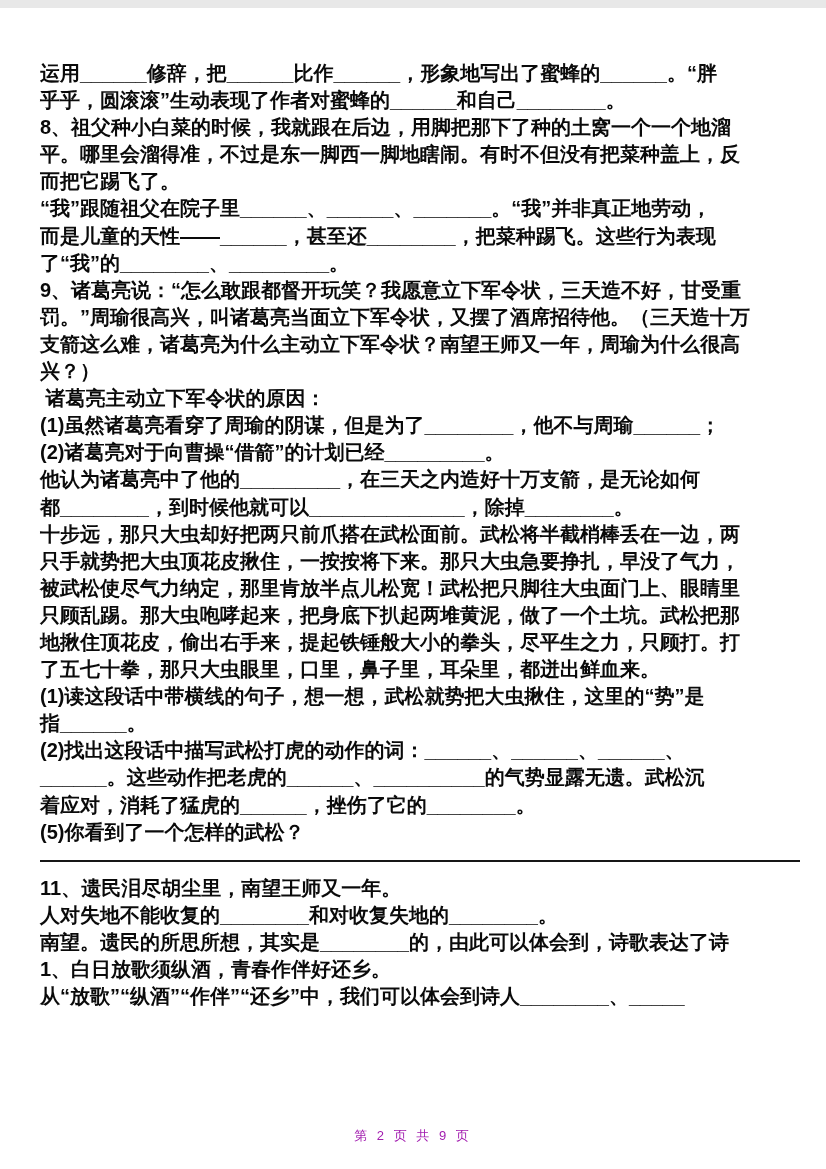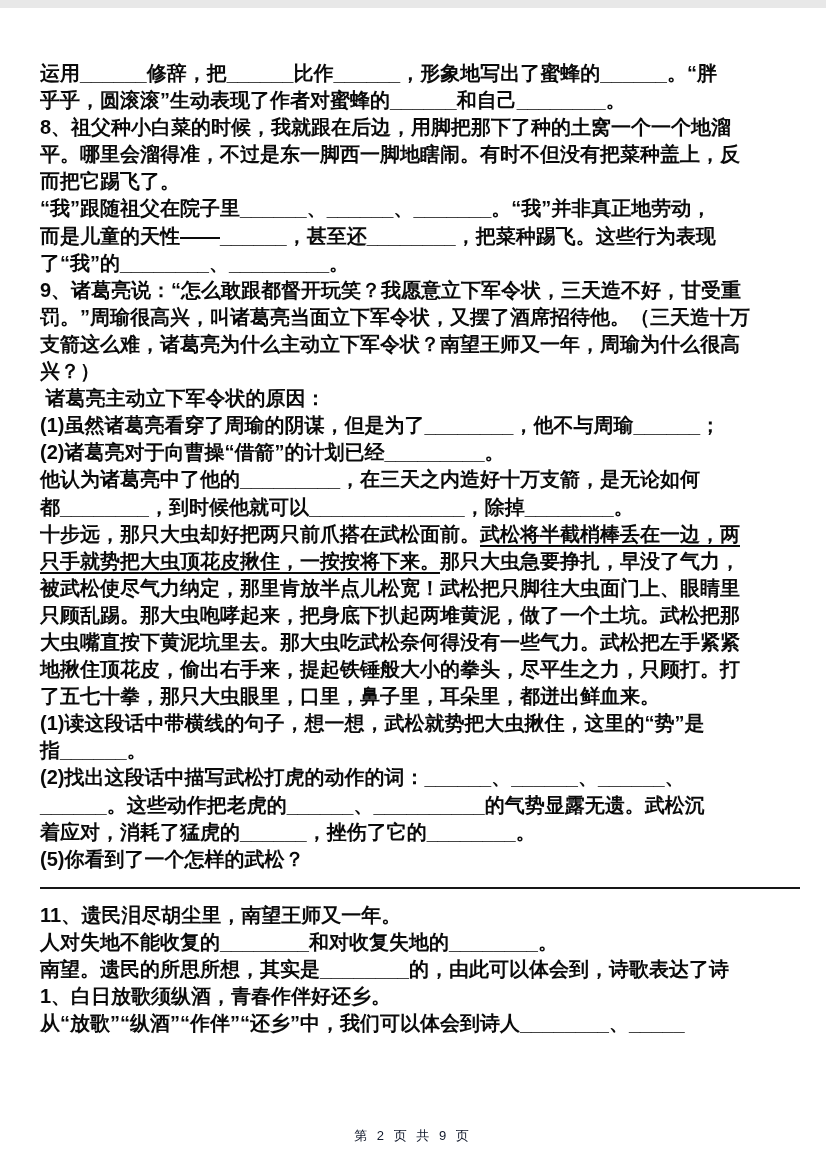--- a/index.html
+++ b/index.html
@@ -23,39 +23,38 @@
     font-weight: 600;
   }
   .block { margin: 0; }
   .line {
     white-space: pre;
     height: 27.1px;
     overflow: visible;
   }
   .line span { white-space: pre; }
   .underline {
-    text-decoration: underline;
     text-underline-offset: 4px;
     text-decoration-thickness: 1.5px;
   }
   .separator {
     height: 14px;
     margin-bottom: 13px;
     border-bottom: 2px solid #161616;
   }
   .footer {
     position: absolute;
     left: 0;
     right: 0;
     bottom: 32px;
     text-align: center;
     font-size: 13px;
     font-weight: 400;
     letter-spacing: 3px;
-    color: #0f172a;
+    color: #a21caf;
   }
 </style>
 </head>
 <body>
 
 <div class="page">
   <div class="doc-body">
       <div class="block">
         <div class="line"><span class="">运用______修辞，把______比作______，形象地写出了蜜蜂的______。“胖</span></div>
         <div class="line"><span class="">乎乎，圆滚滚”生动表现了作者对蜜蜂的______和自己________。</span></div>
@@ -85,21 +84,20 @@
       </div>
       <div class="block">
         <div class="line"><span class="">他认为诸葛亮中了他的_________，在三天之内造好十万支箭，是无论如何</span></div>
         <div class="line"><span class="">都________，到时候他就可以______________，除掉________。</span></div>
       </div>
       <div class="block">
         <div class="line"><span class="">十步远，那只大虫却好把两只前爪搭在武松面前。</span><span class="underline">武松将半截梢棒丢在一边，两</span></div>
         <div class="line"><span class="underline">只手就势把大虫顶花皮揪住，一按按将下来。</span><span class="">那只大虫急要挣扎，早没了气力，</span></div>
         <div class="line"><span class="">被武松使尽气力纳定，那里肯放半点儿松宽！武松把只脚往大虫面门上、眼睛里</span></div>
         <div class="line"><span class="">只顾乱踢。那大虫咆哮起来，把身底下扒起两堆黄泥，做了一个土坑。武松把那</span></div>
-        <div class="line"><span class="">大虫嘴直按下黄泥坑里去。那大虫吃武松奈何得没有一些气力。武松把左手紧紧</span></div>
         <div class="line"><span class="">地揪住顶花皮，偷出右手来，提起铁锤般大小的拳头，尽平生之力，只顾打。打</span></div>
         <div class="line"><span class="">了五七十拳，那只大虫眼里，口里，鼻子里，耳朵里，都迸出鲜血来。</span></div>
       </div>
       <div class="block">
         <div class="line"><span class="">(1)读这段话中带横线的句子，想一想，武松就势把大虫揪住，这里的“势”是</span></div>
         <div class="line"><span class="">指______。</span></div>
       </div>
       <div class="block">
         <div class="line"><span class="">(2)找出这段话中描写武松打虎的动作的词：______、______、______、</span></div>
         <div class="line"><span class="">______。这些动作把老虎的______、__________的气势显露无遗。武松沉</span></div>

